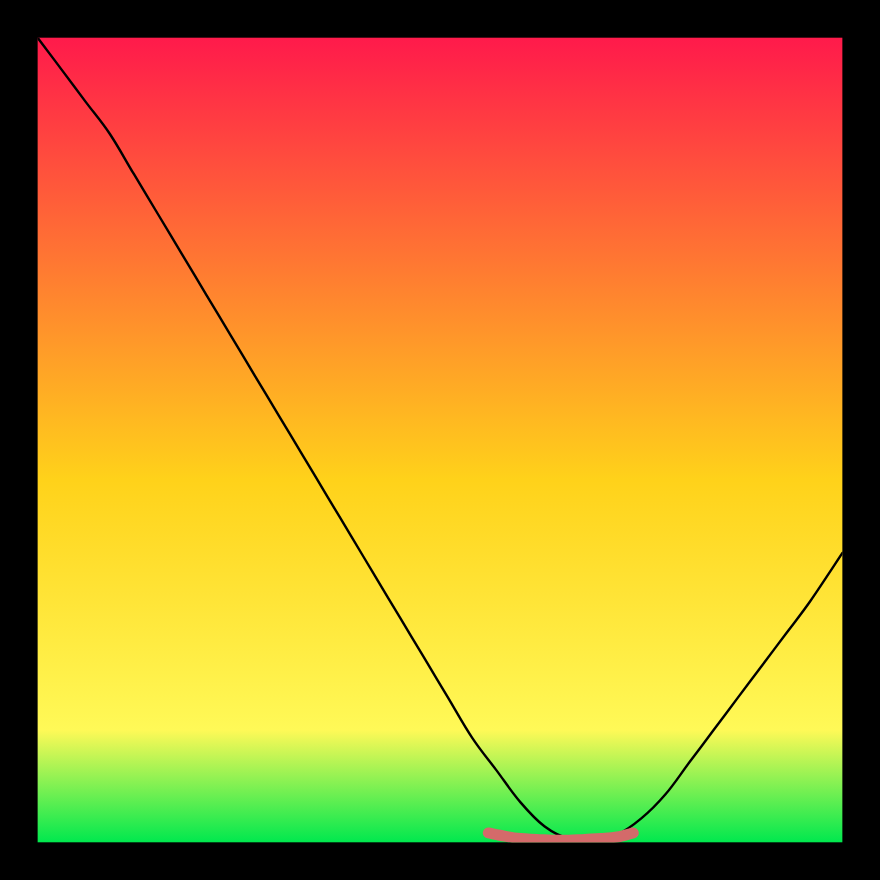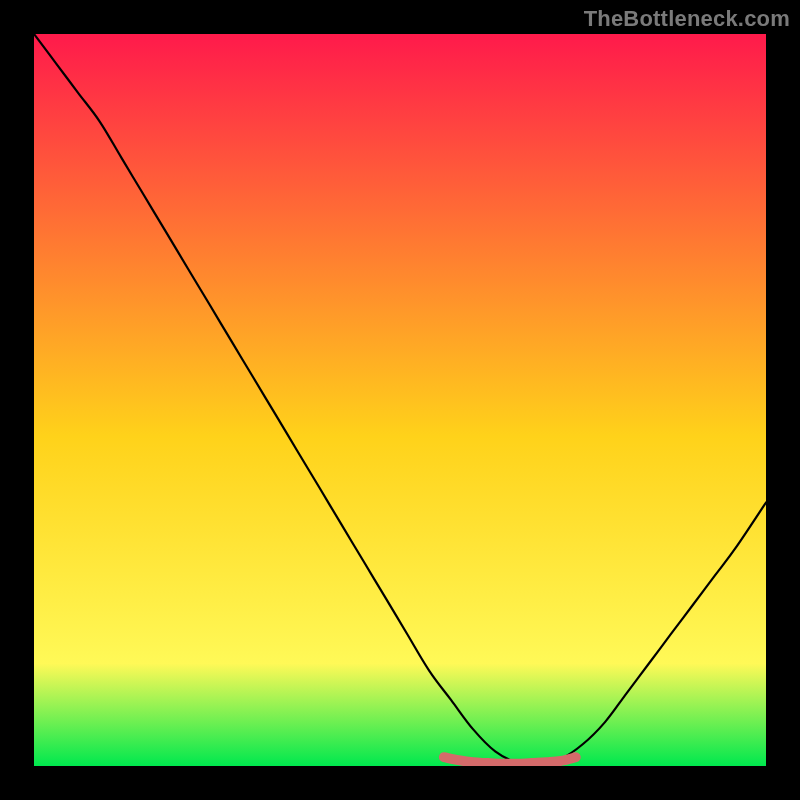--- a/index.html
+++ b/index.html
@@ -34,21 +34,20 @@
     left: 34px;
     width: 732px;
     height: 732px;
     display: block;
   }
 </style>
 </head>
 <body>
 
 <div class="frame">
-  <div class="watermark">TheBottleneck.com</div>
   <svg class="plot" viewBox="0 0 732 732">
     <defs>
       <linearGradient id="bg-grad" x1="0" y1="0" x2="0" y2="1">
         <stop id="g0" offset="0%" stop-color="#ff1a4b"></stop>
         <stop id="g1" offset="55%" stop-color="#ffd21a"></stop>
         <stop id="g2" offset="86%" stop-color="#fff957"></stop>
         <stop id="g3" offset="100%" stop-color="#00e84e"></stop>
       </linearGradient>
     </defs>
     <rect x="0" y="0" width="732" height="732" fill="url(#bg-grad)"></rect>

